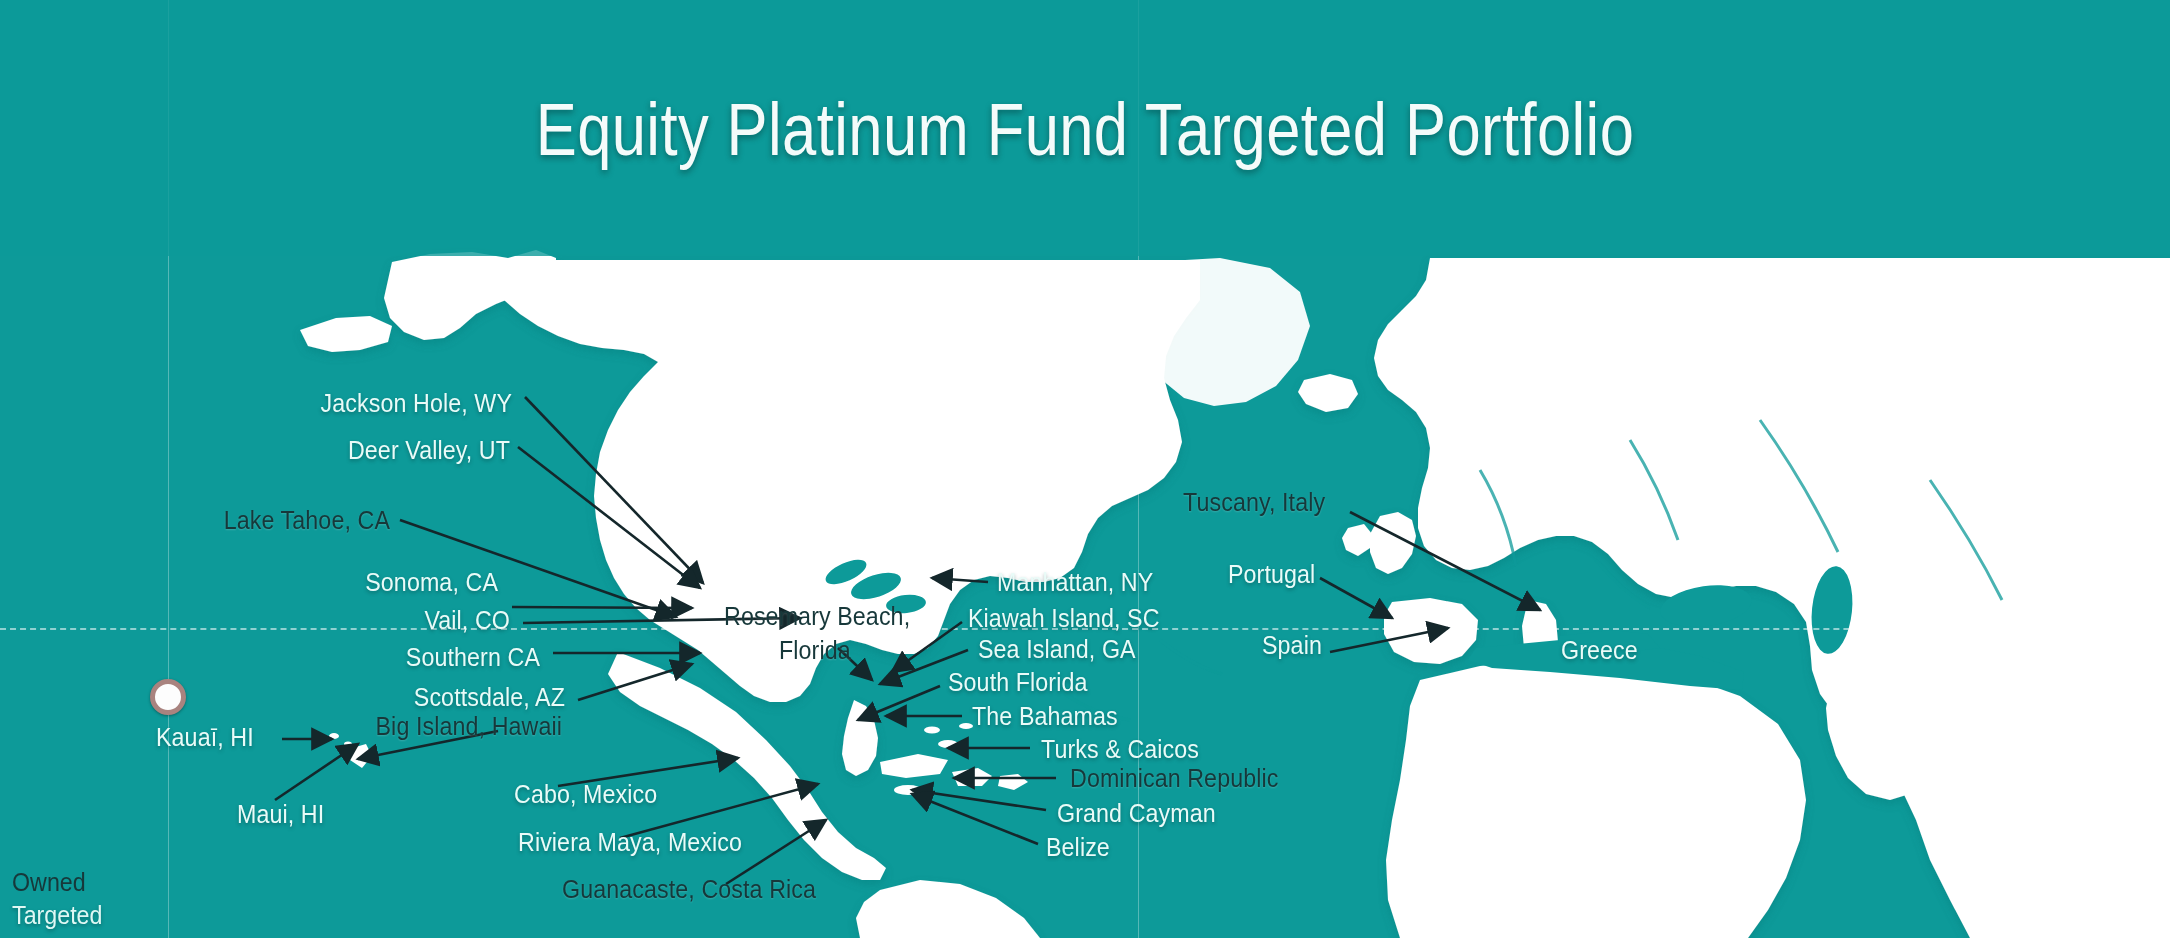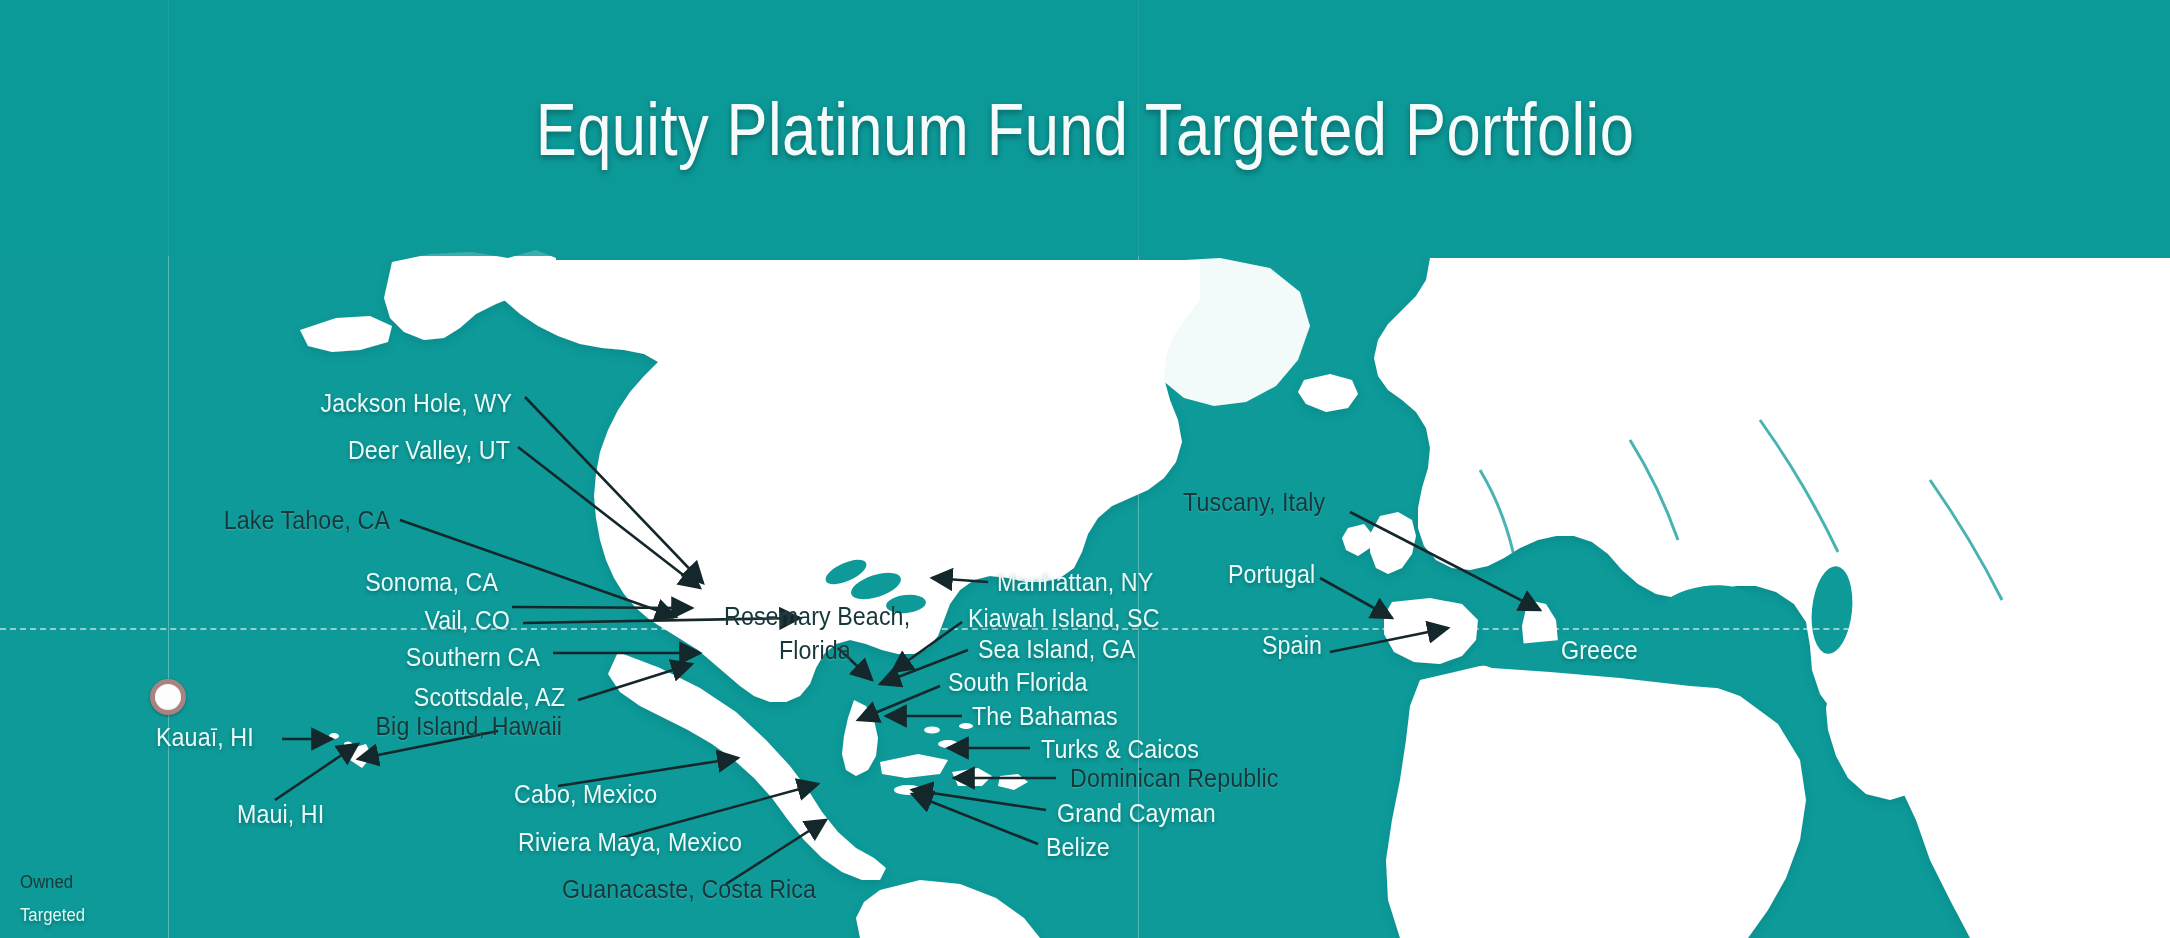--- a/index.html
+++ b/index.html
@@ -78,21 +78,21 @@
   .label.owned{
     color:#17383a;
     text-shadow:0 1px 2px rgba(255,255,255,.18);
   }
   .label.right{transform-origin:100% 50%;}
   .label.left{transform-origin:0 50%;}
 
   
   #legend{
     position:absolute;left:12px;top:866px;
-    font-size:18px;line-height:33px;margin-left:8px;
+    font-size:25px;line-height:33px;
   }
   #legend div{white-space:nowrap;transform:scaleX(.93);transform-origin:0 50%;}
   #legend .owned{color:#17383a;}
   #legend .targeted{color:#dff8f4;text-shadow:0 2px 4px rgba(0,45,45,.38);}
 
   
   #leader-layer{position:absolute;inset:0;pointer-events:none;}
 </style>
 </head>
 <body>

